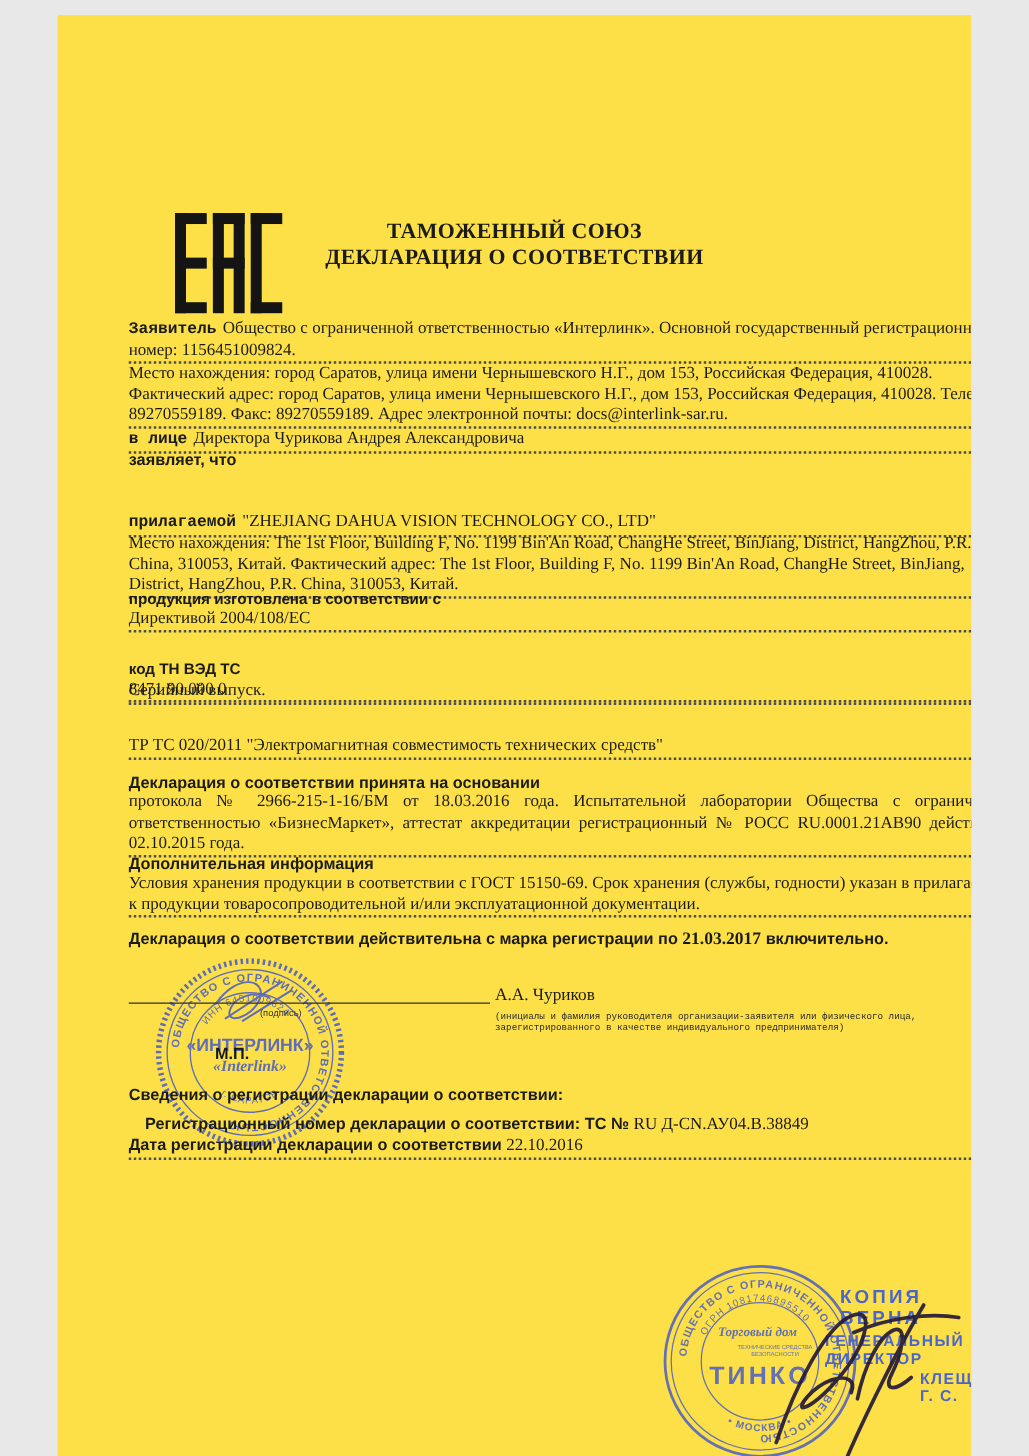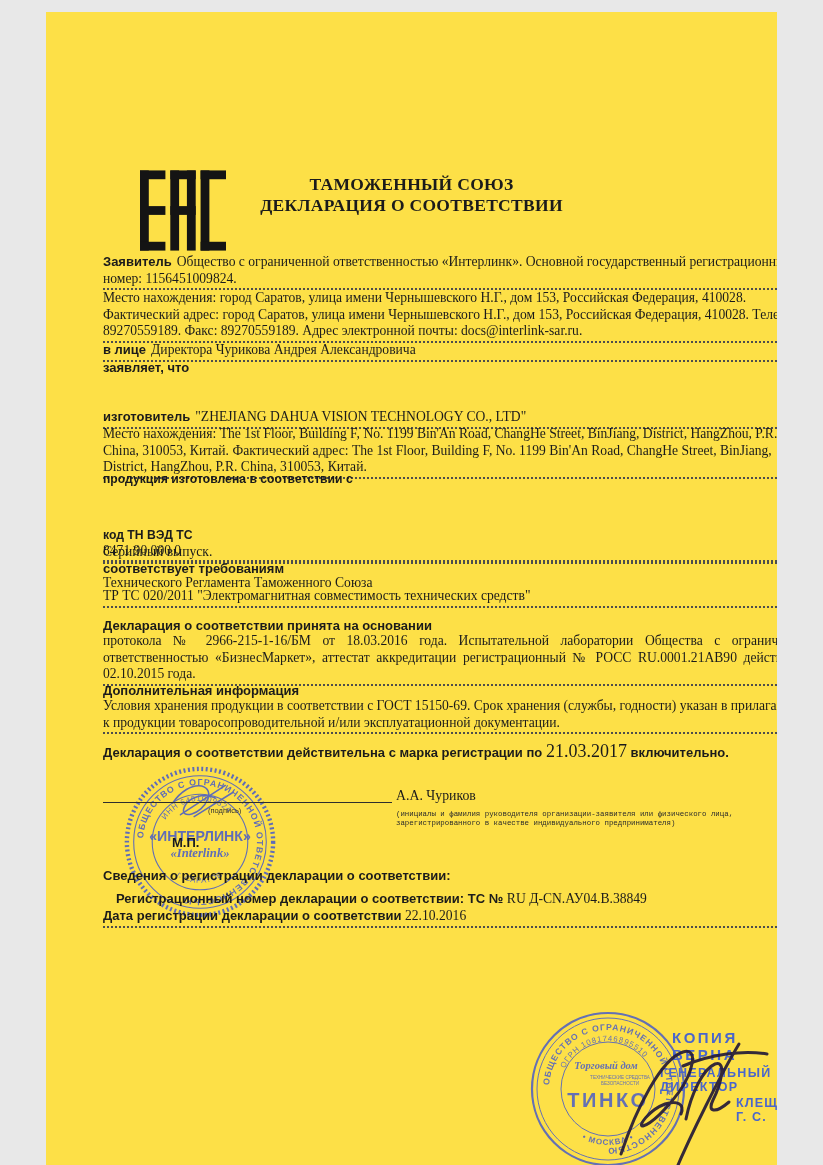--- a/index.html
+++ b/index.html
@@ -5,33 +5,33 @@
   html,body{margin:0;padding:0;background:#e8e8e8;}
   .page{
     position:relative;width:731px;height:1165px;margin:12px auto;
     background:#fde047;overflow:hidden;
     font-family:"Liberation Serif", serif;color:#1b1b1b;
   }
   .sec{position:absolute;left:57px;width:710px;}
   .ser{font-family:"Liberation Serif",serif;font-size:13.6px;line-height:16.5px;margin:0;}
   .sl{font-family:"Liberation Sans",sans-serif;font-weight:bold;font-size:13px;line-height:16px;margin:0;}
   .sl-sm{font-size:12.2px;}
-  .lbl{font-family:Liberation Sans, sans-serif;font-weight:bold;font-size:13px;padding-right:5px;}
+  .lbl{font-family:Liberation Mono, monospace;font-weight:bold;font-size:13px;padding-right:5px;}
   .dotted{border-bottom:2px dotted #4d4d4d;padding-bottom:1px;}
   .just{text-align:justify;}
   
   .eac{position:absolute;left:94px;top:157px;}
   .title{position:absolute;left:0;right:0;top:162px;text-align:center;
     font-family:"Liberation Serif",serif;font-weight:bold;font-size:17.5px;line-height:21px;letter-spacing:.3px;}
   
   .coderow{display:flex;flex-direction:column;}
   .code-label{width:123px;flex:none;}
   .code-value{flex:1;border-bottom:2px dotted #4d4d4d;font-family:"Liberation Serif",serif;font-size:13.6px;line-height:16.5px;}
   
-  .validity .dt{font-family:"Liberation Serif",serif;font-weight:normal;font-size:18px;}
+  .validity .dt{font-family:"Liberation Serif",serif;font-weight:bold;font-size:14px;}
   
   .sign-line{position:absolute;left:57px;top:790px;width:289px;border-top:1.4px solid #2e2e2e;}
   .sign-caption{position:absolute;left:162px;top:794px;font-family:"Liberation Sans",sans-serif;font-size:7.5px;color:#333;}
   .mp{position:absolute;left:126px;top:823px;font-family:"Liberation Sans",sans-serif;font-weight:bold;font-size:13px;color:#16181f;}
   .head-name{position:absolute;left:350px;top:776px;font-family:"Liberation Serif",serif;font-size:13.8px;}
   .head-caption{position:absolute;left:350px;top:798px;width:420px;
     font-family:Liberation Mono, monospace;font-size:7.4px;line-height:9px;color:#2b2b2b;}
   
   .reg1{position:absolute;left:57px;top:856px;width:710px;}
   .reg2{position:absolute;left:70px;top:879px;width:710px;}
@@ -74,35 +74,34 @@
 
   <p class="sec ser dotted" style="top:242px"><b class="lbl">Заявитель</b><span>Общество с ограниченной ответственностью «Интерлинк».  Основной государственный регистрационный номер: 1156451009824.</span></p>
 
   <p class="sec ser dotted" style="top:278px">Место нахождения: город Саратов, улица имени Чернышевского Н.Г., дом 153, Российская Федерация, 410028. Фактический адрес: город Саратов, улица имени Чернышевского Н.Г., дом 153, Российская Федерация, 410028. Телефон: 89270559189. Факс: 89270559189. Адрес электронной почты: docs@interlink-sar.ru.</p>
 
   <p class="sec sl" style="top:348px">заявляет, что</p>
 
   <p class="sec ser dotted" style="top:330px"><b class="lbl">в лице</b><span>Директора Чурикова Андрея Александровича</span></p>
 
 
-  <p class="sec ser dotted" style="top:397px"><b class="lbl sl-sm">изготовитель</b><span>"ZHEJIANG DAHUA VISION TECHNOLOGY CO., LTD"</span></p>
+  <p class="sec ser dotted" style="top:397px"><b class="lbl sl-sm">прилагаемой</b><span>"ZHEJIANG DAHUA VISION TECHNOLOGY CO., LTD"</span></p>
 
   <p class="sec ser dotted" style="top:414px">Место нахождения: The 1st Floor, Building F, No. 1199 Bin'An Road, ChangHe Street, BinJiang, District, HangZhou, P.R. China, 310053, Китай. Фактический адрес: The 1st Floor, Building F, No. 1199 Bin'An Road, ChangHe Street, BinJiang, District, HangZhou, P.R. China, 310053, Китай.</p>
 
   <p class="sec sl sl-sm" style="top:459px">продукция изготовлена в соответствии с</p>
+  <p class="sec ser dotted" style="top:474px">Директивой 2004/108/ЕС</p>
 
   <div class="sec coderow" style="top:515px">
     <span class="sl sl-sm code-label">код ТН ВЭД ТС</span>
     <span class="code-value">8471 90 000 0</span>
   </div>
 
   <p class="sec ser dotted" style="top:532px">Серийный выпуск.</p>
 
-  <p class="sec sl" style="top:549px">соответствует требованиям</p>
-  <p class="sec ser" style="top:563px">Технического Регламента Таможенного Союза</p>
   <p class="sec ser dotted" style="top:576px">ТР ТС 020/2011 "Электромагнитная совместимость технических средств"</p>
 
   <p class="sec sl" style="top:606px">Декларация о соответствии принята на основании</p>
   <p class="sec ser dotted just" style="top:621px">протокола № 2966-215-1-16/БМ от 18.03.2016 года. Испытательной лаборатории Общества с ограниченной ответственностью «БизнесМаркет», аттестат аккредитации регистрационный № РОСС RU.0001.21АВ90 действует с 02.10.2015 года.</p>
 
   <p class="sec sl" style="top:671px">Дополнительная информация</p>
   <p class="sec ser dotted" style="top:686px">Условия хранения продукции в соответствии с ГОСТ 15150-69. Срок хранения (службы, годности) указан в прилагаемой к продукции товаросопроводительной и/или эксплуатационной документации.</p>
 
   <p class="sec sl validity" style="top:731px"><span>Декларация о соответствии действительна с марка регистрации по</span> <span class="dt">21.03.2017</span> <span>включительно.</span></p>
 

